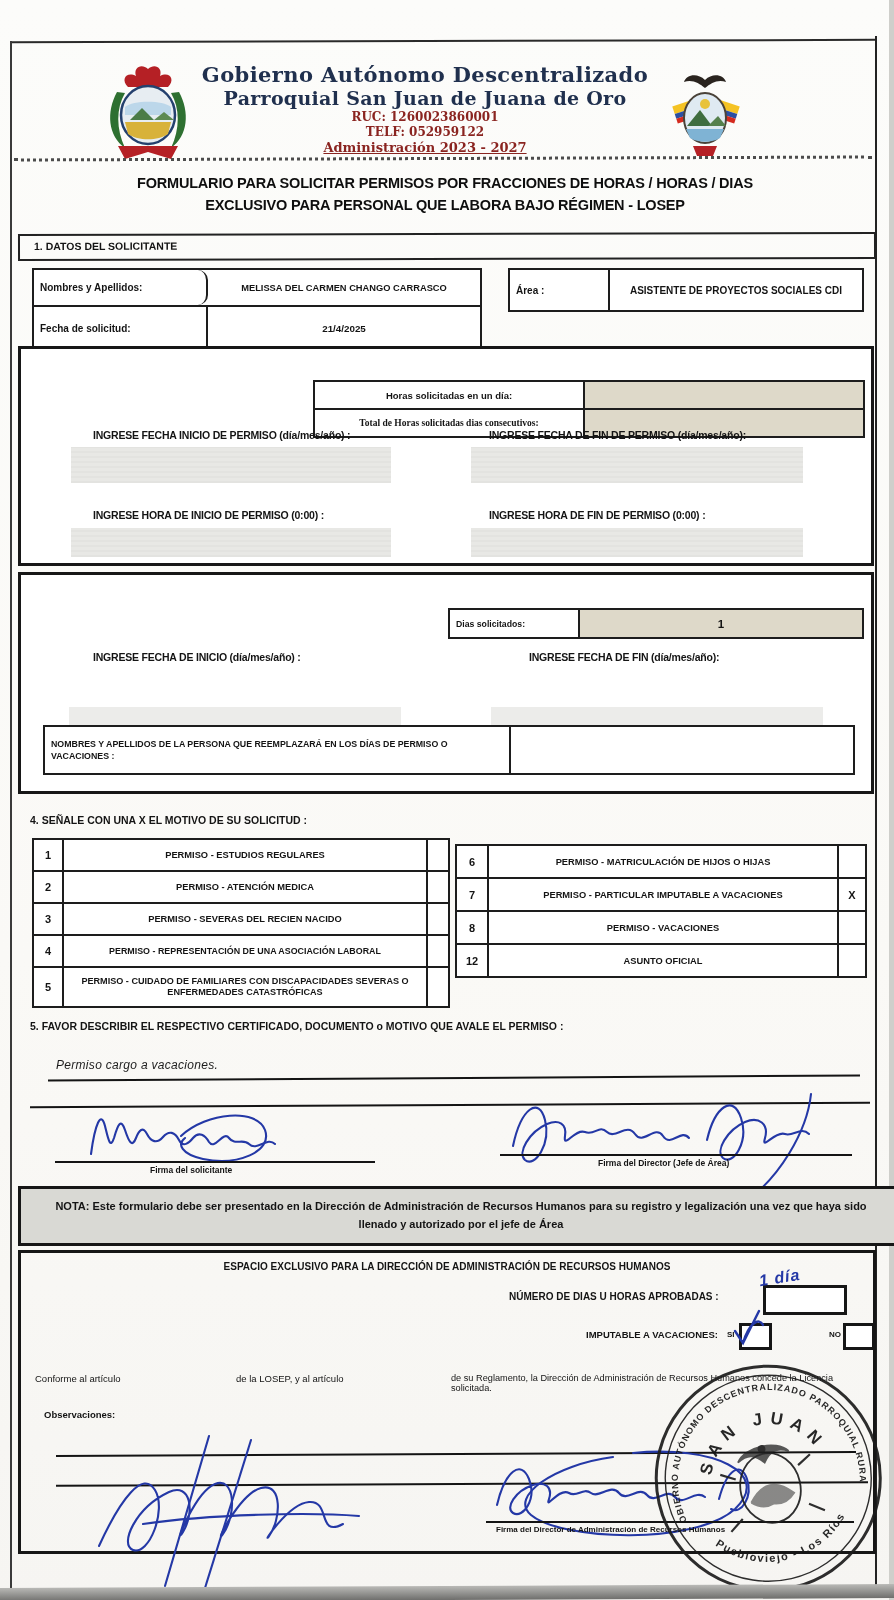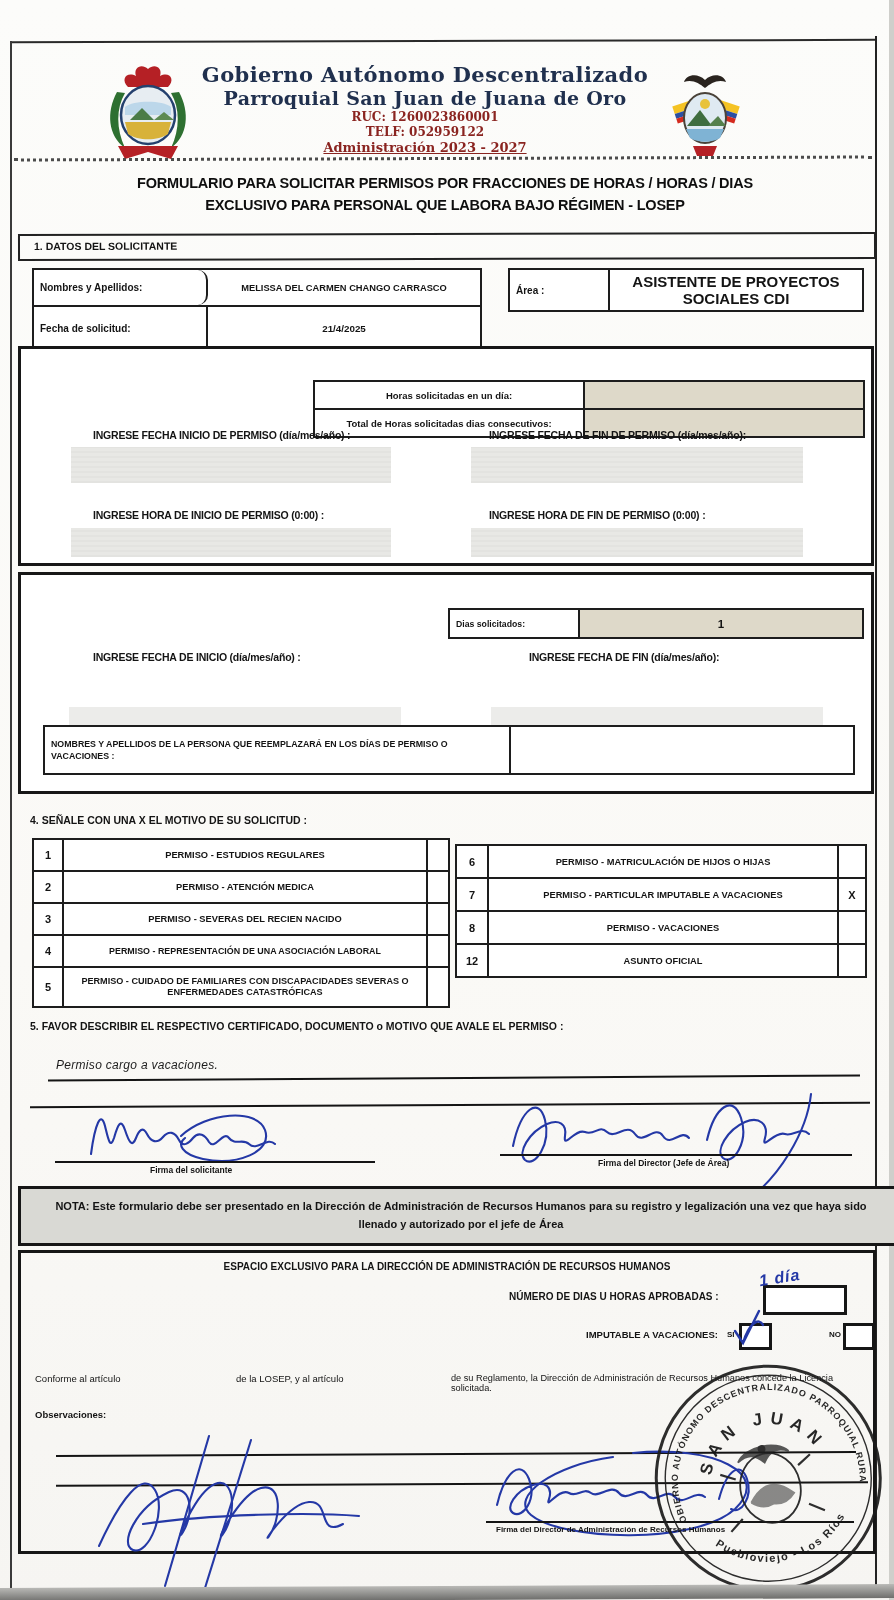--- a/index.html
+++ b/index.html
@@ -121,32 +121,32 @@
     </div>
     <div class="frow" style="height:43px;">
       <div class="fcell lblcell" style="width:166px;">Fecha de solicitud:</div>
       <div class="fcell valcell" style="flex:1;">21/4/2025</div>
     </div>
   </div>
 
   <div class="abs formtable" style="left:508px;top:268px;width:352px;">
     <div class="frow" style="height:40px;">
       <div class="fcell lblcell" style="width:92px;">Área :</div>
-      <div class="fcell valcell" style="flex:1;font-size:15px;">ASISTENTE DE PROYECTOS SOCIALES CDI</div>
+      <div class="fcell valcell" style="flex:1;font-size:10px;">ASISTENTE DE PROYECTOS SOCIALES CDI</div>
     </div>
   </div>
 
   <div class="abs sectionbox" style="left:18px;top:346px;width:850px;height:214px;">
     <div class="abs formtable" style="left:292px;top:31px;width:548px;">
       <div class="frow" style="height:26px;">
         <div class="fcell" style="width:268px;font-weight:bold;font-size:9.5px;">Horas solicitadas en un día:</div>
         <div class="fcell beige" style="flex:1;"></div>
       </div>
       <div class="frow" style="height:26px;">
-        <div class="fcell" style="width:268px;font-weight:bold;font-size:9.5px;">Total de Horas solicitadas dias consecutivos:</div>
+        <div class="fcell" style="width:268px;font-weight:bold;font-size:9.5px;font-family:Liberation Serif, serif;">Total de Horas solicitadas dias consecutivos:</div>
         <div class="fcell beige" style="flex:1;"></div>
       </div>
     </div>
     <div class="abs inlbl" style="left:72px;top:80px;">INGRESE FECHA INICIO DE PERMISO (día/mes/año) :</div>
     <div class="abs inlbl" style="left:468px;top:80px;">INGRESE FECHA DE FIN DE PERMISO (día/mes/año):</div>
     <div class="abs grayfield" style="left:50px;top:98px;width:320px;height:36px;"></div>
     <div class="abs grayfield" style="left:450px;top:98px;width:332px;height:36px;"></div>
     <div class="abs inlbl" style="left:72px;top:160px;">INGRESE HORA DE INICIO DE PERMISO (0:00) :</div>
     <div class="abs inlbl" style="left:468px;top:160px;">INGRESE HORA DE FIN DE PERMISO (0:00) :</div>
     <div class="abs grayfield" style="left:50px;top:179px;width:320px;height:29px;"></div>
@@ -265,21 +265,21 @@
       <svg width="40" height="42" viewBox="0 0 40 42">
           <path d="M6 26 L14 38 L30 6 M14 38 C20 18 30 12 34 20" fill="none" stroke="#2438a6" stroke-width="2.4" stroke-linecap="round"></path>
         </svg>
     </div>
     <div class="abs b" style="left:808px;top:77px;font-size:8px;">NO</div>
     <div class="abs smallbox" style="left:822px;top:70px;width:26px;height:21px;"></div>
 
     <div class="abs" style="left:14px;top:120px;font-size:9.5px;">Conforme al artículo</div>
     <div class="abs" style="left:215px;top:120px;font-size:9.5px;">de la LOSEP, y al artículo</div>
     <div class="abs" style="left:430px;top:120px;width:408px;font-size:9.2px;">de su Reglamento, la Dirección de Administración de Recursos Humanos concede la Licencia solicitada.</div>
-    <div class="abs b" style="left:14px;top:156px;font-size:9.5px;">Observaciones:</div>
+    <div class="abs b" style="left:23px;top:156px;font-size:9.5px;">Observaciones:</div>
 
     <div class="abs rule" style="left:35px;top:200px;width:800px;transform:rotate(-.3deg);"></div>
     <div class="abs rule" style="left:35px;top:230px;width:812px;transform:rotate(-.25deg);"></div>
 
     <div class="abs sig" style="left:70px;top:175px;">
       <svg width="300" height="165" viewBox="0 0 300 165" style="overflow:visible;">
         <path d="M8 118 C30 70 52 42 64 62 C76 82 58 128 42 122 C28 117 44 80 78 64 C100 54 104 84 92 104 C82 121 104 64 124 56 C144 48 146 86 132 106 C122 120 148 66 170 60 C192 54 190 92 178 108 C170 119 196 76 218 74 C240 72 226 110 252 96"></path>
         <path d="M118 8 L74 158"></path>
         <path d="M160 12 L114 160"></path>
         <path d="M52 96 C120 86 220 84 268 88"></path>

